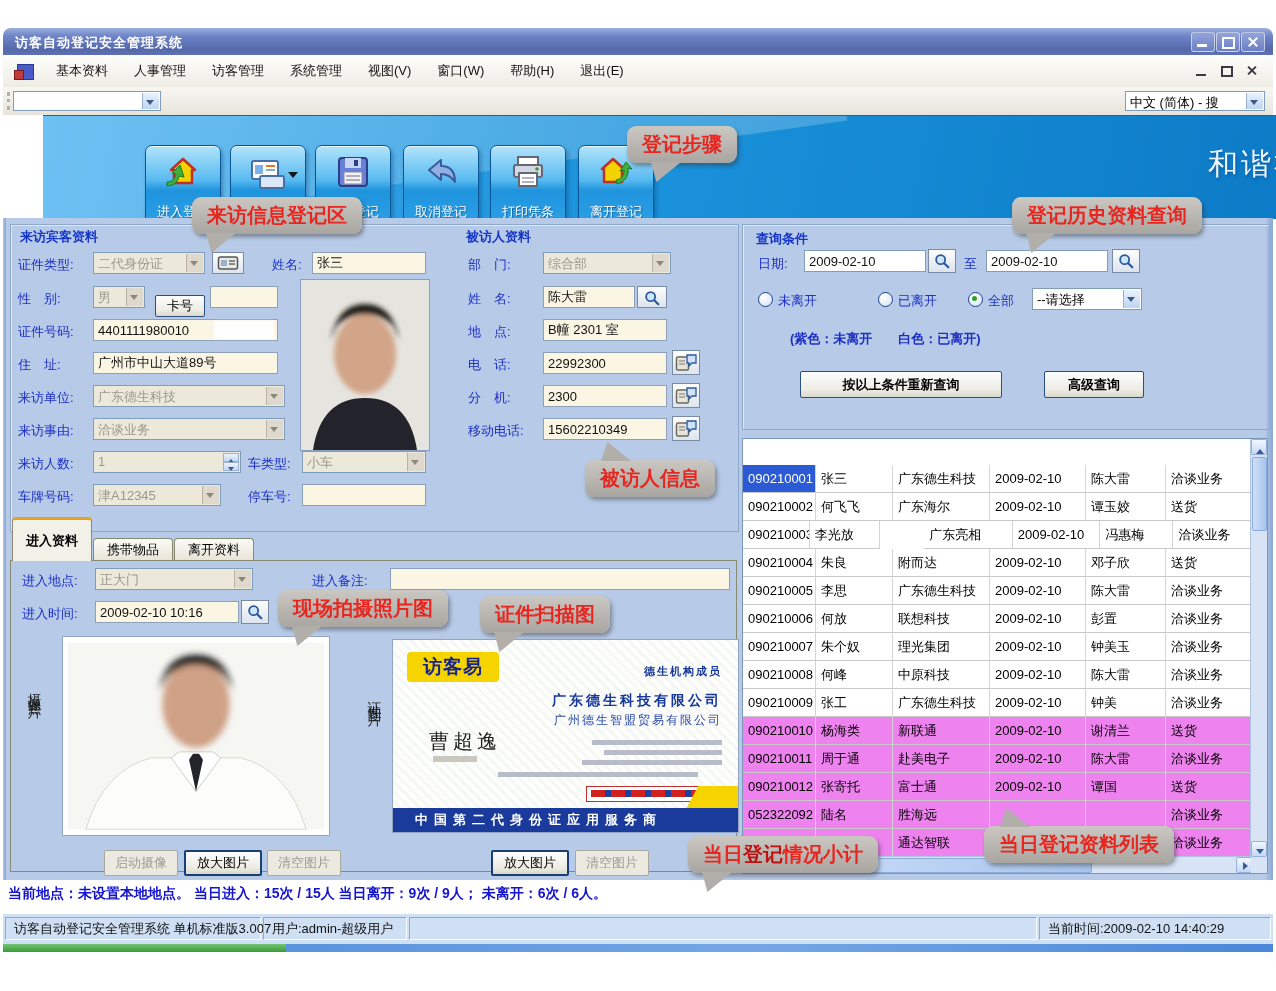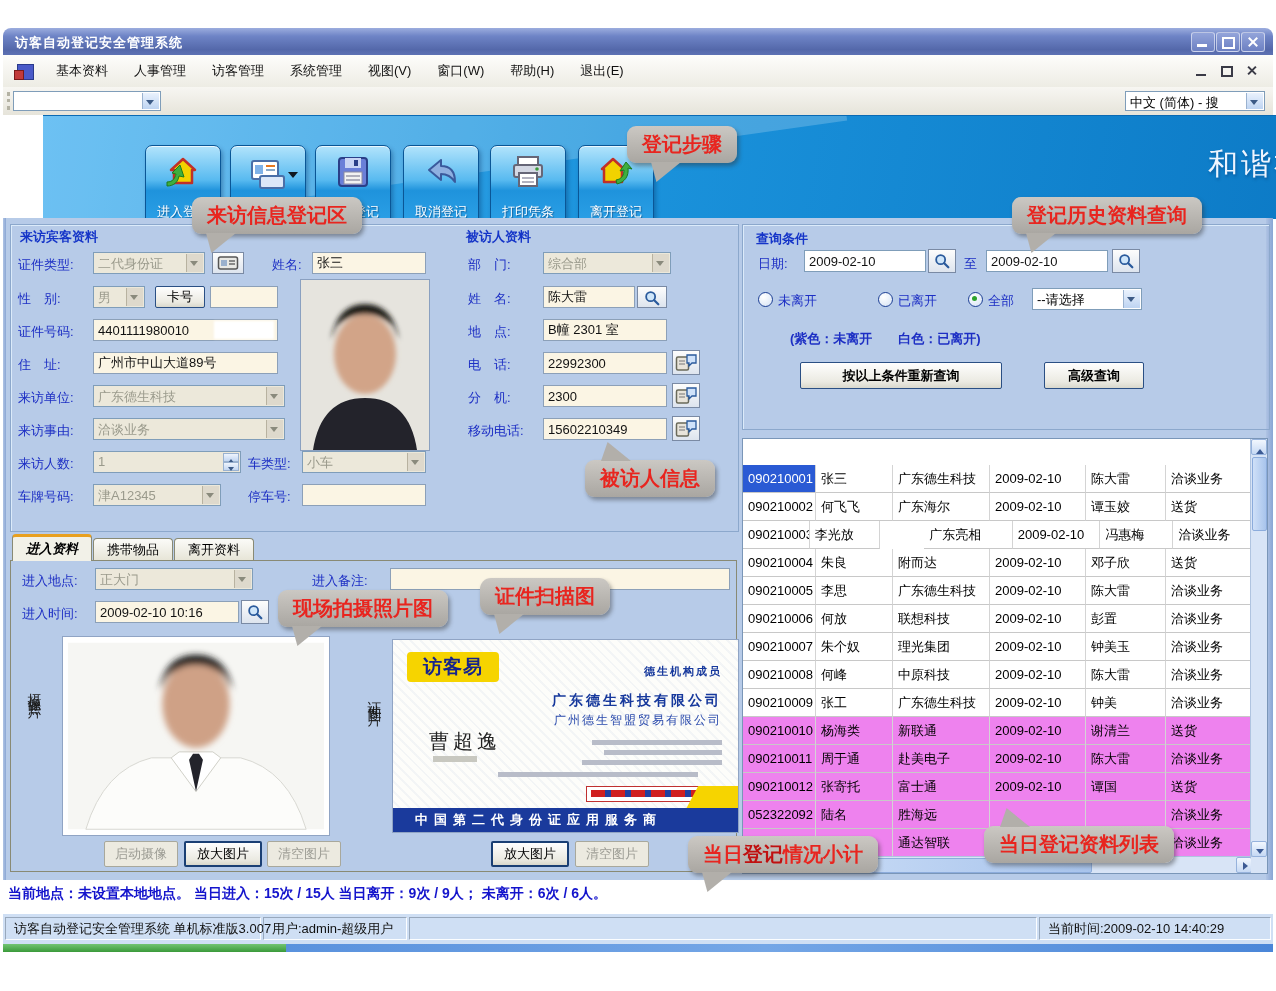--- a/index.html
+++ b/index.html
@@ -62,21 +62,21 @@
   .smbtn svg{display:block;margin:2px auto;}
   .spin{position:absolute;right:1px;top:1px;bottom:1px;width:16px;display:flex;flex-direction:column;}
   .spin span{flex:1;background:linear-gradient(#eef4fd,#c2d6f2);border:1px solid #9ab2d0;position:relative;}
   .spin span::after{content:"";position:absolute;left:4px;border:3px solid transparent;}
   .spin .up::after{top:2px;border-bottom:4px solid #3c5a86;}
   .spin .dn::after{top:4px;border-top:4px solid #3c5a86;}
   
   .radio{position:absolute;width:13px;height:13px;border-radius:50%;border:1px solid #1c3f94;background:radial-gradient(circle at 35% 30%,#fff,#d4e2f4);cursor:pointer;}
   .radio.on::after{content:"";position:absolute;left:3px;top:3px;width:5px;height:5px;border-radius:50%;background:#2da22d;}
   .xpbtn{position:absolute;border:1px solid #2a4f84;border-radius:2px;background:linear-gradient(180deg,#fefefe,#ebeae2 75%,#d9d8cc);
-    font-size:13px;color:#000;display:flex;align-items:center;justify-content:center;cursor:pointer;box-sizing:border-box;font-weight:bold;}
+    font-size:13px;color:#000;display:flex;align-items:center;justify-content:center;cursor:pointer;box-sizing:border-box;font-weight:bold;margin-top:9px;}
   .xpbtn.plain{font-weight:normal;}
   .xpbtn.disabled{color:#9c9c94;border-color:#a8a89c;background:#eceae0;cursor:default;font-weight:normal;}
   
   .tbl{left:742px;top:438px;width:526px;height:436px;background:#fff;border:1px solid #7a96b8;box-sizing:border-box;}
   #thead{position:absolute;left:0;top:0;height:26px;display:flex;}
   .thc{background:linear-gradient(180deg,#fdfdfa,#edebd8);border-right:1px solid #c0beac;border-bottom:1px solid #9c9a8c;
     font-size:13px;display:flex;align-items:center;padding-left:5px;box-sizing:border-box;white-space:nowrap;overflow:hidden;}
   #tbody{position:absolute;left:0;top:26px;width:509px;height:393px;overflow:hidden;}
   .trow{display:flex;height:28px;}
   .tcell{font-size:13px;display:flex;align-items:center;padding-left:5px;border-right:1px solid #d4d4d4;border-bottom:1px solid #c8c8c8;
@@ -90,21 +90,21 @@
   .sbtn .a-up{left:4px;top:5px;border-bottom:5px solid #3c5a94;}
   .sbtn .a-dn{left:4px;top:7px;border-top:5px solid #3c5a94;}
   .sbtn .a-lf{left:3px;top:4px;border-right:5px solid #3c5a94;}
   .sbtn .a-rt{left:6px;top:4px;border-left:5px solid #3c5a94;}
   .thumb{position:absolute;background:linear-gradient(90deg,#cfe0f8,#a8c4ec);border:1px solid #8cacdc;border-radius:2px;cursor:pointer;}
   .corner{position:absolute;right:0;bottom:0;width:16px;height:16px;background:#d8e4f6;}
   
   #tabs{left:10px;top:534px;width:420px;height:27px;}
   .tab{position:absolute;bottom:0;width:80px;height:23px;background:linear-gradient(#fbfbf8,#e6e4d6);border:1px solid #898a74;border-bottom:none;
     border-radius:4px 4px 0 0;font-size:13px;display:flex;align-items:center;justify-content:center;cursor:pointer;box-sizing:border-box;}
-  .tab.active{height:27px;background:#f2f1e8;border-top:3px solid #e8a020;z-index:3;font-weight:bold;font-style:italic;}
+  .tab.active{height:44px;background:#f2f1e8;border-top:3px solid #e8a020;z-index:3;font-weight:bold;}
   .panelbody{left:10px;top:560px;width:727px;height:312px;border:1px solid #898a74;background:#b7cbe8;box-sizing:border-box;}
   .vlabel{writing-mode:vertical-rl;font-size:14px;color:#1a1a1a;letter-spacing:4px;white-space:nowrap;}
   .photo-frame{background:#fff;border:1px solid #90a4c4;padding:5px;box-sizing:border-box;}
   .photo-frame svg{display:block;width:100%;height:100%;}
   
   .idcard{background:#fdfdfa;border:1px solid #90a4c4;overflow:hidden;
     background-image:repeating-linear-gradient(45deg,rgba(180,195,220,.14) 0 2px,transparent 2px 7px);}
   .idc-logo{position:absolute;left:14px;top:12px;width:92px;height:30px;background:#f6d400;border-radius:4px;
     color:#16248c;font-size:19px;font-weight:bold;display:flex;align-items:center;justify-content:center;letter-spacing:1px;}
   .idc-member{position:absolute;right:16px;top:24px;color:#16389c;font-size:11px;font-weight:bold;letter-spacing:2px;}
@@ -659,21 +659,21 @@
   </div>
   <div class="callout" style="left:1012px;top:197px;">
     <span>登记历史资料查询</span><span class="tail down"></span>
   </div>
   <div class="callout" style="left:585px;top:460px;">
     <span>被访人信息</span><span class="tail up"></span>
   </div>
   <div class="callout" style="left:278px;top:590px;">
     <span>现场拍摄照片图</span><span class="tail down"></span>
   </div>
-  <div class="callout" style="left:480px;top:578px;border-radius:11px;">
+  <div class="callout" style="left:480px;top:596px;">
     <span>证件扫描图</span><span class="tail down"></span>
   </div>
   <div class="callout" style="left:688px;top:836px;">
     <span>当日</span><span class="co-bold">登记</span><span>情况小计</span>
     <span class="tail down"></span>
   </div>
   <div class="callout" style="left:984px;top:826px;">
     <span>当日登记资料列表</span><span class="tail up"></span>
   </div>
 

